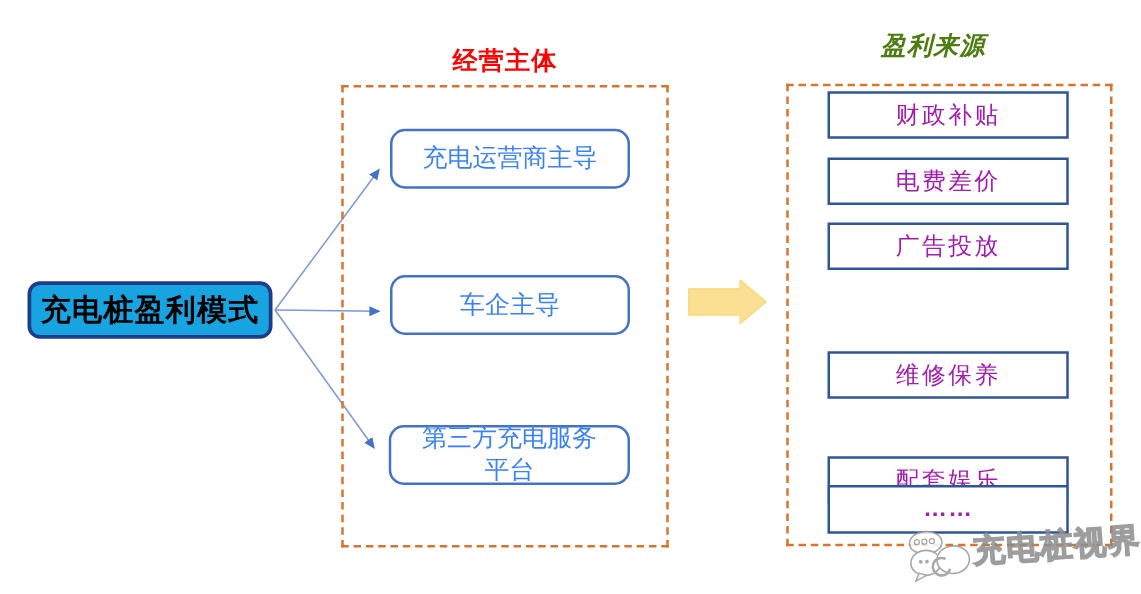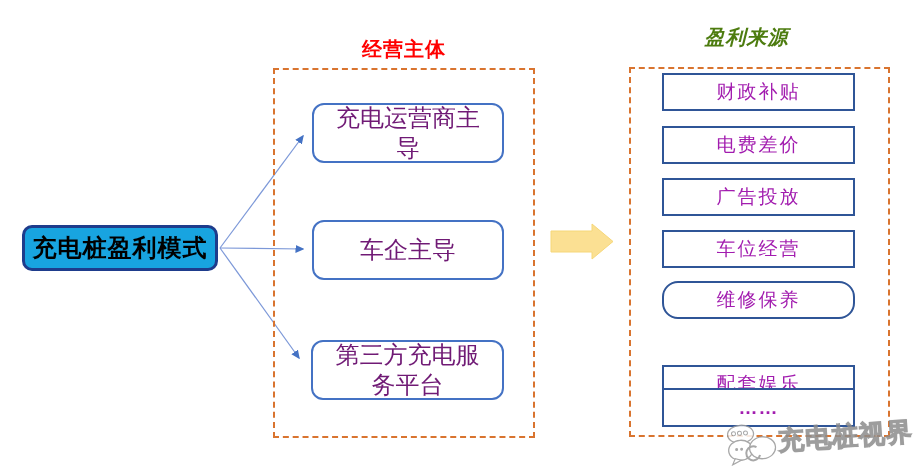--- a/index.html
+++ b/index.html
@@ -23,40 +23,40 @@
   .group-profit{left:629px;top:67px;width:261px;height:370px;}
 
   .root-node{
     position:absolute;left:22px;top:225px;width:196px;height:46px;box-sizing:border-box;
     background:#18a4e0;border:3px solid #1e3c8c;border-radius:10px;
     display:flex;align-items:center;justify-content:center;
     color:#000000;font-size:24px;font-weight:bold;letter-spacing:1px;white-space:nowrap;
   }
 
   .mid-box{
-    position:absolute;left:312px;width:192px;height:60px;box-sizing:border-box;
+    position:absolute;left:312px;width:192px;height:48px;box-sizing:border-box;
     background:#ffffff;border:2px solid #4472c4;border-radius:12px;
     display:flex;align-items:center;justify-content:center;text-align:center;
-    color:#701a75;font-size:24px;line-height:1.25;padding:0 20px;
+    color:#3b82f6;font-size:20px;line-height:1.25;padding:0 20px;
   }
   .mid-1{top:103px;}
   .mid-2{top:220px;}
   .mid-3{top:340px;left:311px;width:193px;}
 
   .src-box{
     position:absolute;left:662px;width:193px;height:38px;box-sizing:border-box;
     background:#ffffff;border:2px solid #2f5597;
     display:flex;align-items:center;justify-content:center;
     color:#a21caf;font-size:19px;letter-spacing:2px;white-space:nowrap;
   }
   .src-1{top:73px;}
   .src-2{top:126px;}
   .src-3{top:178px;}
   .src-4{top:230px;}
-  .src-5{top:281px;border-radius:16px;}
+  .src-5{top:281px;}
   .src-6{top:333px;margin-top:32px;}
   .src-7{top:388px;height:39px;font-weight:bold;letter-spacing:1px;}
 
   .watermark{
     position:absolute;left:726px;top:412px;width:180px;height:52px;
     display:flex;align-items:center;transform:rotate(-4deg);opacity:0.85;
   }
   .watermark-text{
     font-size:26px;font-weight:bold;letter-spacing:1px;white-space:nowrap;
     color:rgba(255,255,255,0.15);
@@ -90,21 +90,20 @@
 
   <div class="root-node">充电桩盈利模式</div>
 
   <div class="mid-box mid-1">充电运营商主导</div>
   <div class="mid-box mid-2">车企主导</div>
   <div class="mid-box mid-3">第三方充电服务平台</div>
 
   <div class="src-box src-1">财政补贴</div>
   <div class="src-box src-2">电费差价</div>
   <div class="src-box src-3">广告投放</div>
-  <div class="src-box src-4">车位经营</div>
   <div class="src-box src-5">维修保养</div>
   <div class="src-box src-6">配套娱乐</div>
   <div class="src-box src-7">……</div>
 
   <div class="watermark">
     <svg width="50" height="44" viewBox="0 0 50 44">
       <ellipse cx="15" cy="13" rx="13" ry="9" fill="#ffffff" stroke="#9a9a9a" stroke-width="1.3"></ellipse>
       <circle cx="8" cy="12" r="2" fill="none" stroke="#9a9a9a" stroke-width="1"></circle>
       <circle cx="14" cy="12" r="2" fill="none" stroke="#9a9a9a" stroke-width="1"></circle>
       <circle cx="20" cy="12" r="2" fill="none" stroke="#9a9a9a" stroke-width="1"></circle>

